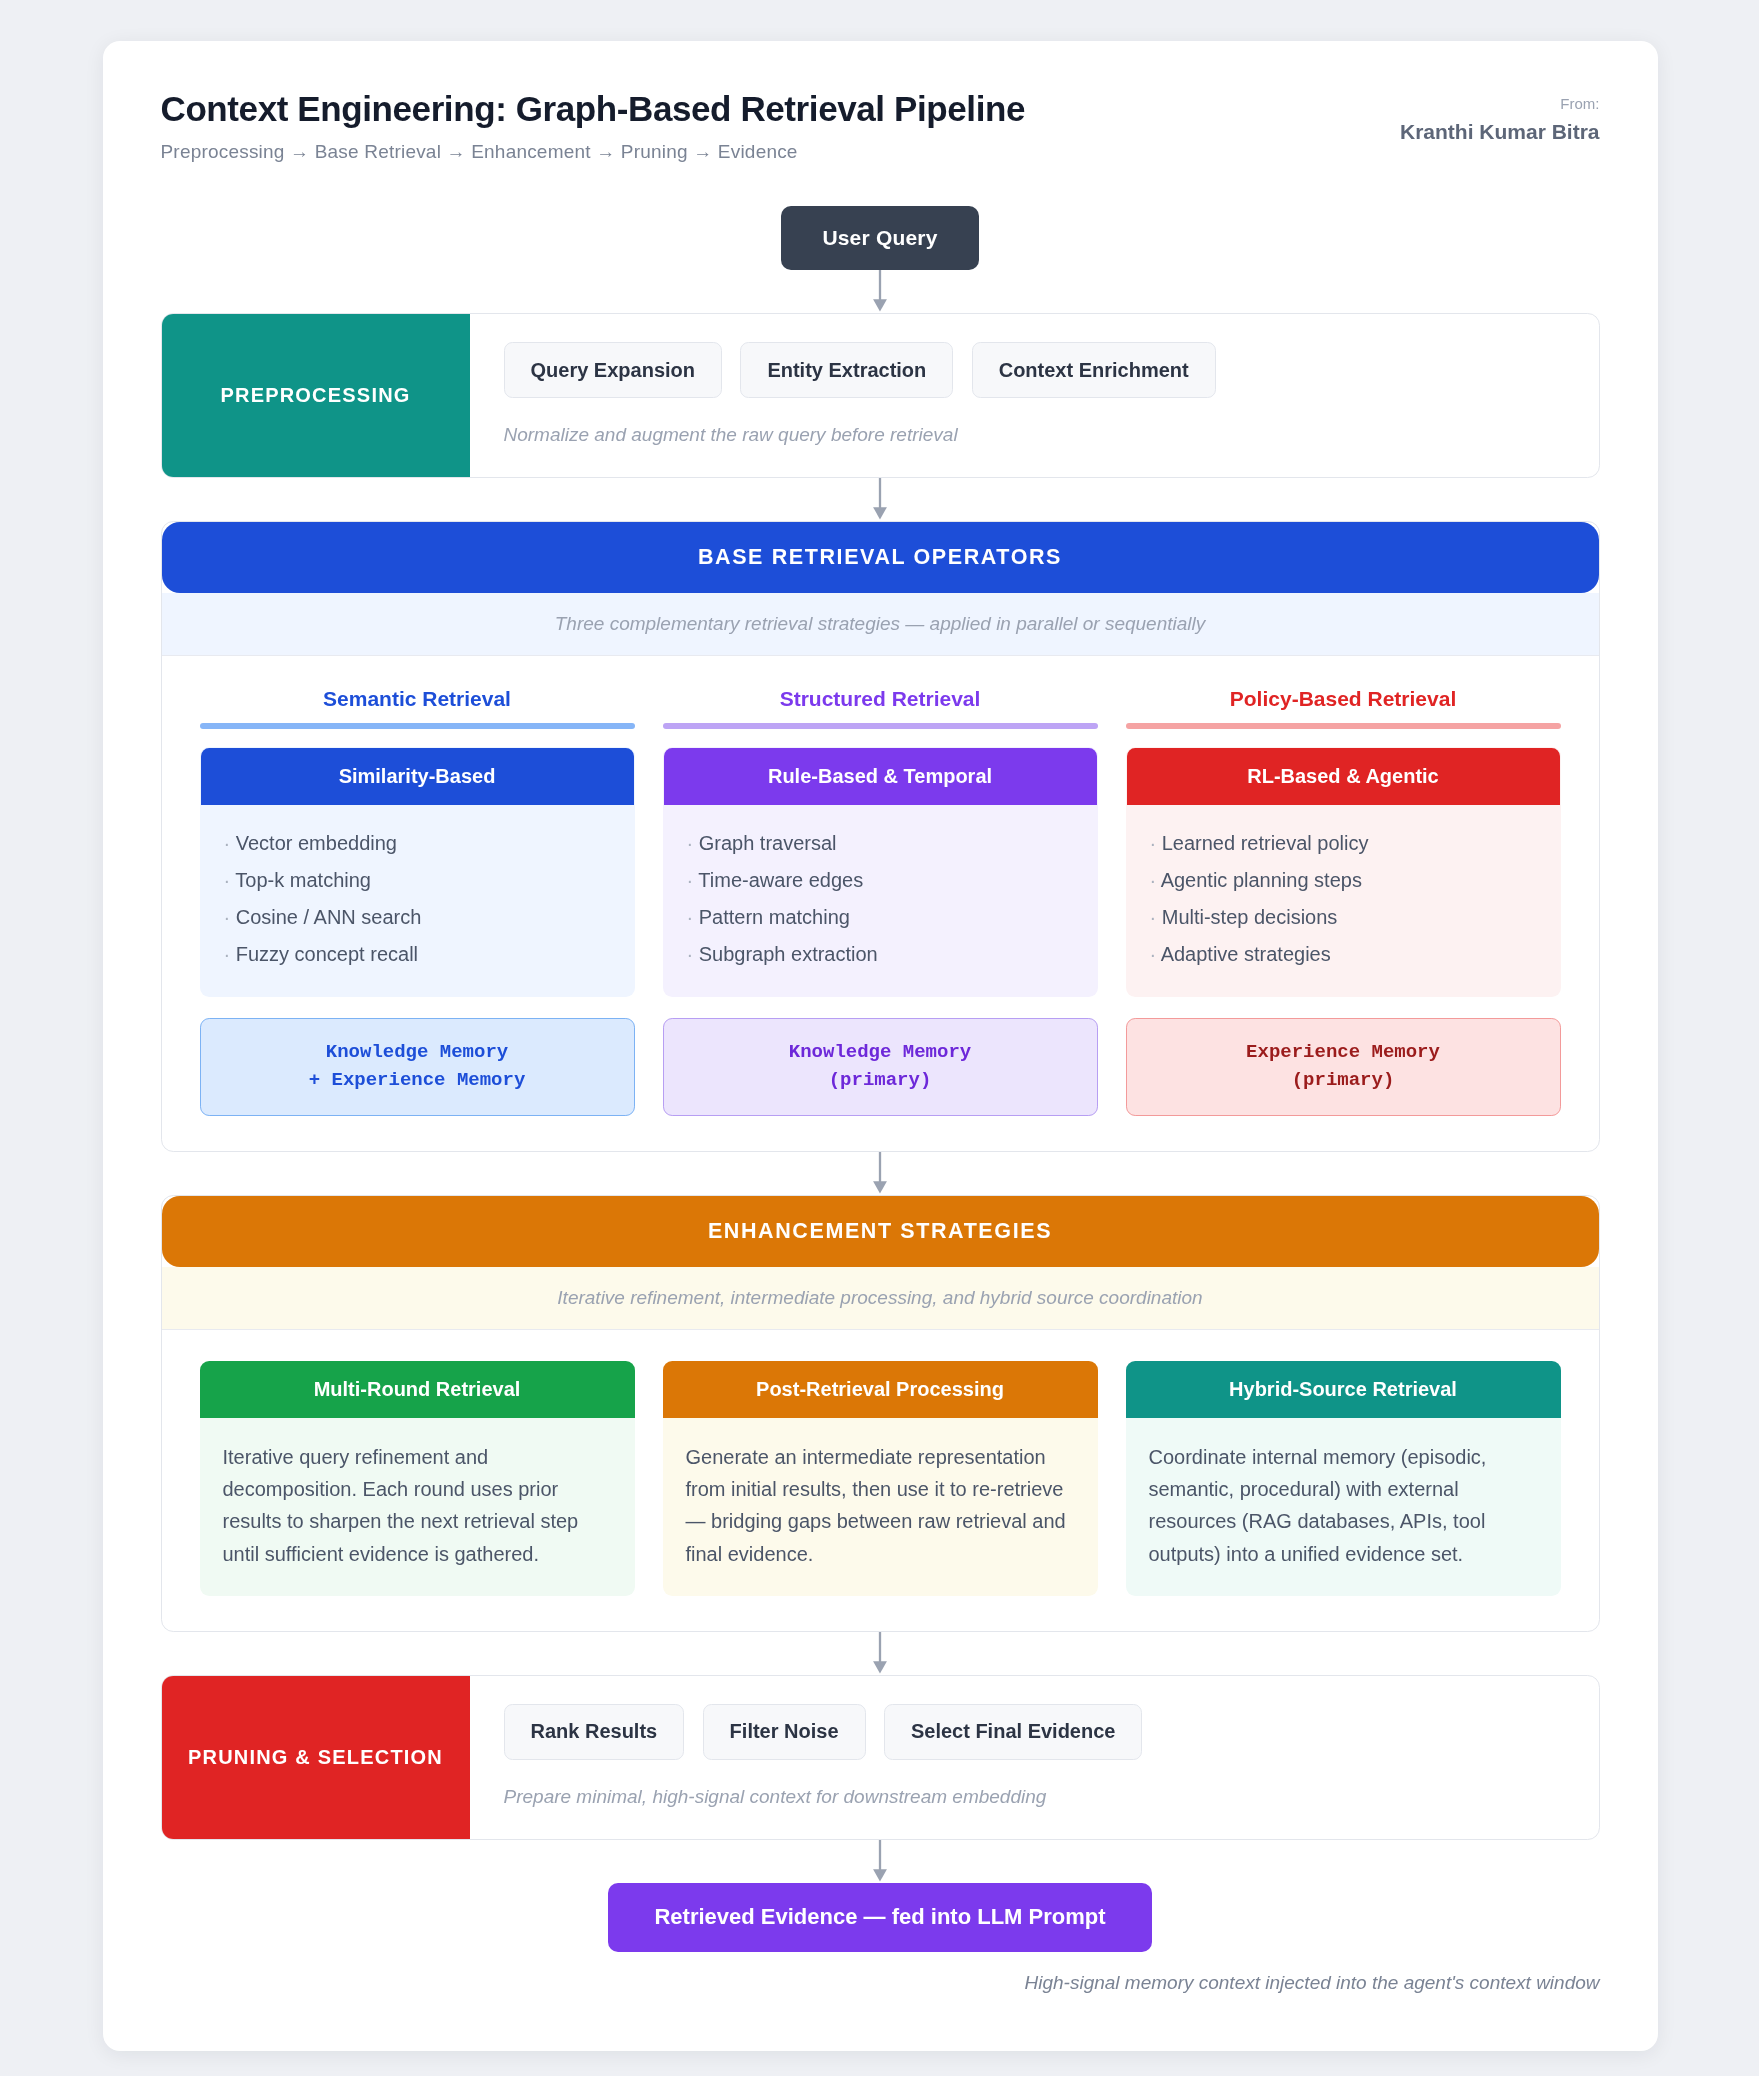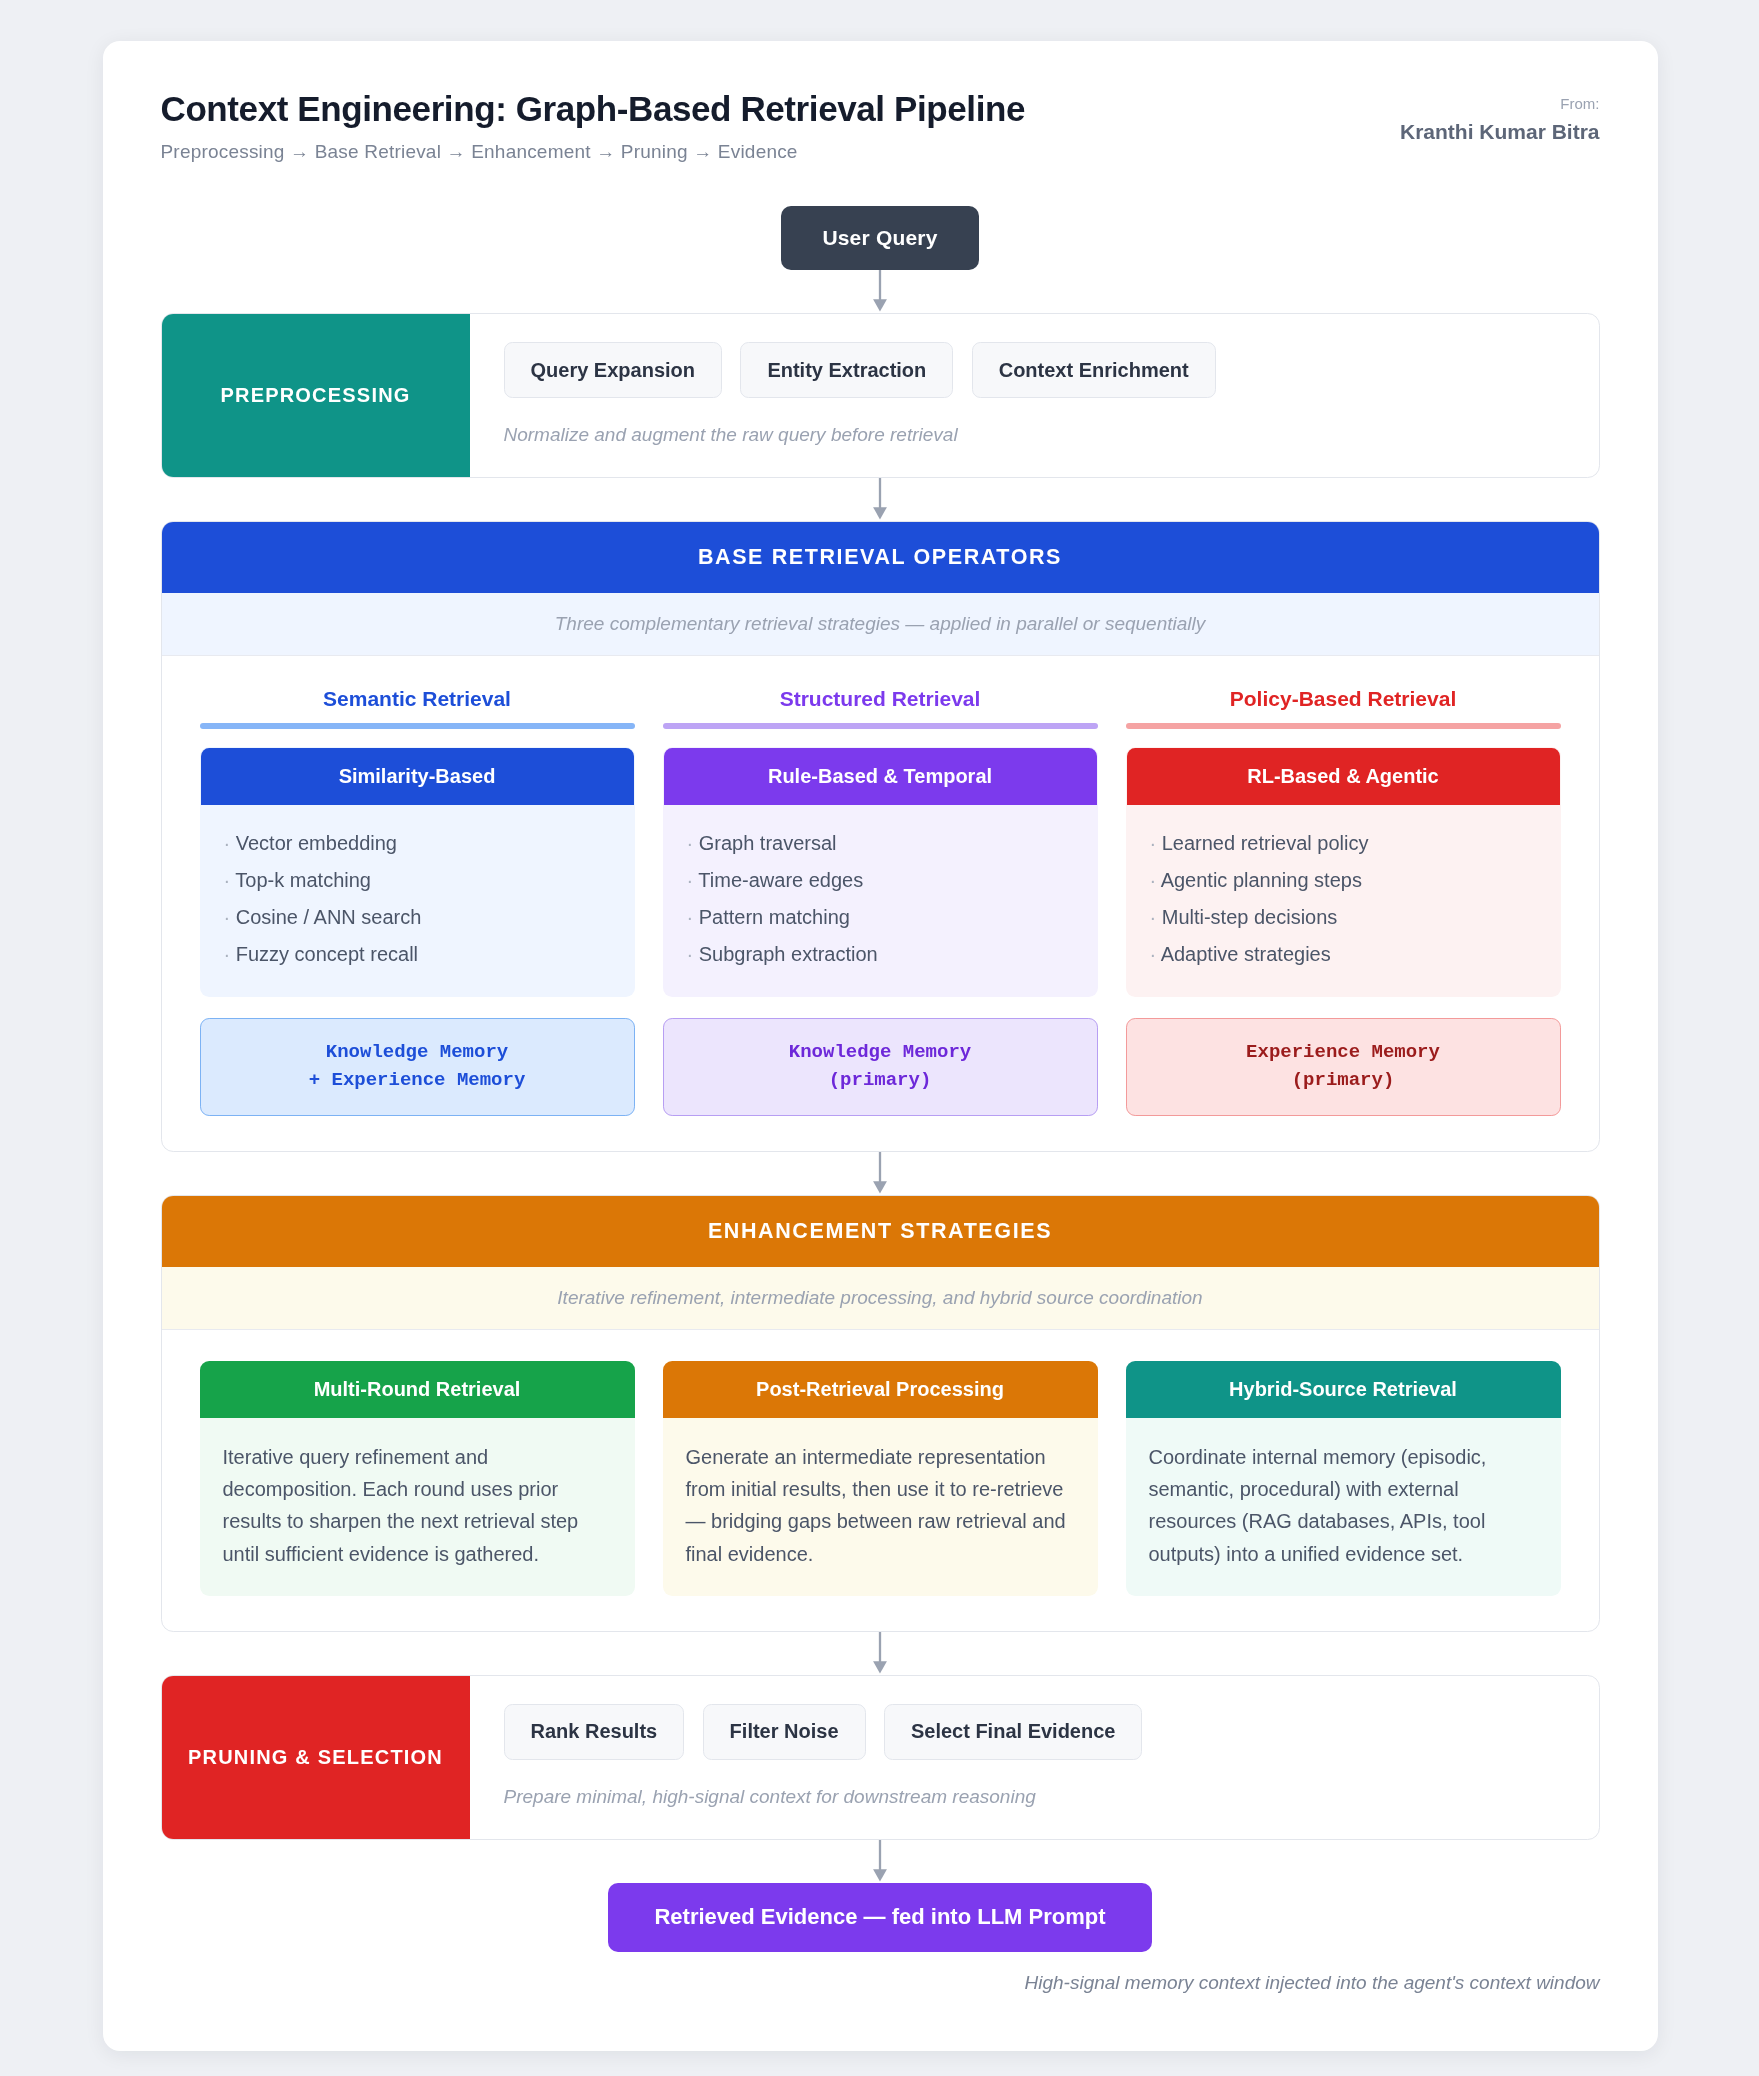--- a/index.html
+++ b/index.html
@@ -63,21 +63,21 @@
     padding: 15.3px 26px; font-size: 20px; font-weight: bold; color: #2c3444;
   }
   .band-note {
     margin-top: 26px; font-size: 19px; font-style: italic; color: #9aa2b1;
   }
 
   
   .stage { border: 1.5px solid #e3e6ec; border-radius: 12.3px; overflow: hidden; background: #fff; }
   .stage-head {
     color: #fff; text-align: center; font-size: 21.5px; font-weight: bold;
-    letter-spacing: 1.6px; padding: 23px 7.7px;
+    letter-spacing: 1.6px; padding: 23px 7.7px; border-radius: 18px;
   }
   .stage-note {
     text-align: center; font-size: 19px; font-style: italic; color: #9aa2b1;
     padding: 20px 7.7px; border-bottom: 1.5px solid #e8eaf0;
   }
   .stage-body { padding: 31px 38px 35px 38px; }
 
   .cols3 { display: flex; gap: 28px; }
   .col { flex: 1; display: flex; flex-direction: column; }
 
@@ -263,21 +263,21 @@
     </div>
 
     <div class="band">
       <div class="band-side" style="background:#e02424">PRUNING &amp; SELECTION</div>
       <div class="band-body">
         <div class="chip-row">
           <div class="chip">Rank Results</div>
           <div class="chip">Filter Noise</div>
           <div class="chip">Select Final Evidence</div>
         </div>
-        <div class="band-note">Prepare minimal, high-signal context for downstream reasoning</div>
+        <div class="band-note">Prepare minimal, high-signal context for downstream embedding</div>
       </div>
     </div>
 
     <div class="arrow">
       <svg width="20" height="43" viewBox="0 0 26 56">
           <line x1="13" y1="0" x2="13" y2="40" stroke="#9aa2b1" stroke-width="3"></line>
           <polygon points="13,54 4,38 22,38" fill="#9aa2b1"></polygon>
         </svg>
     </div>
 

